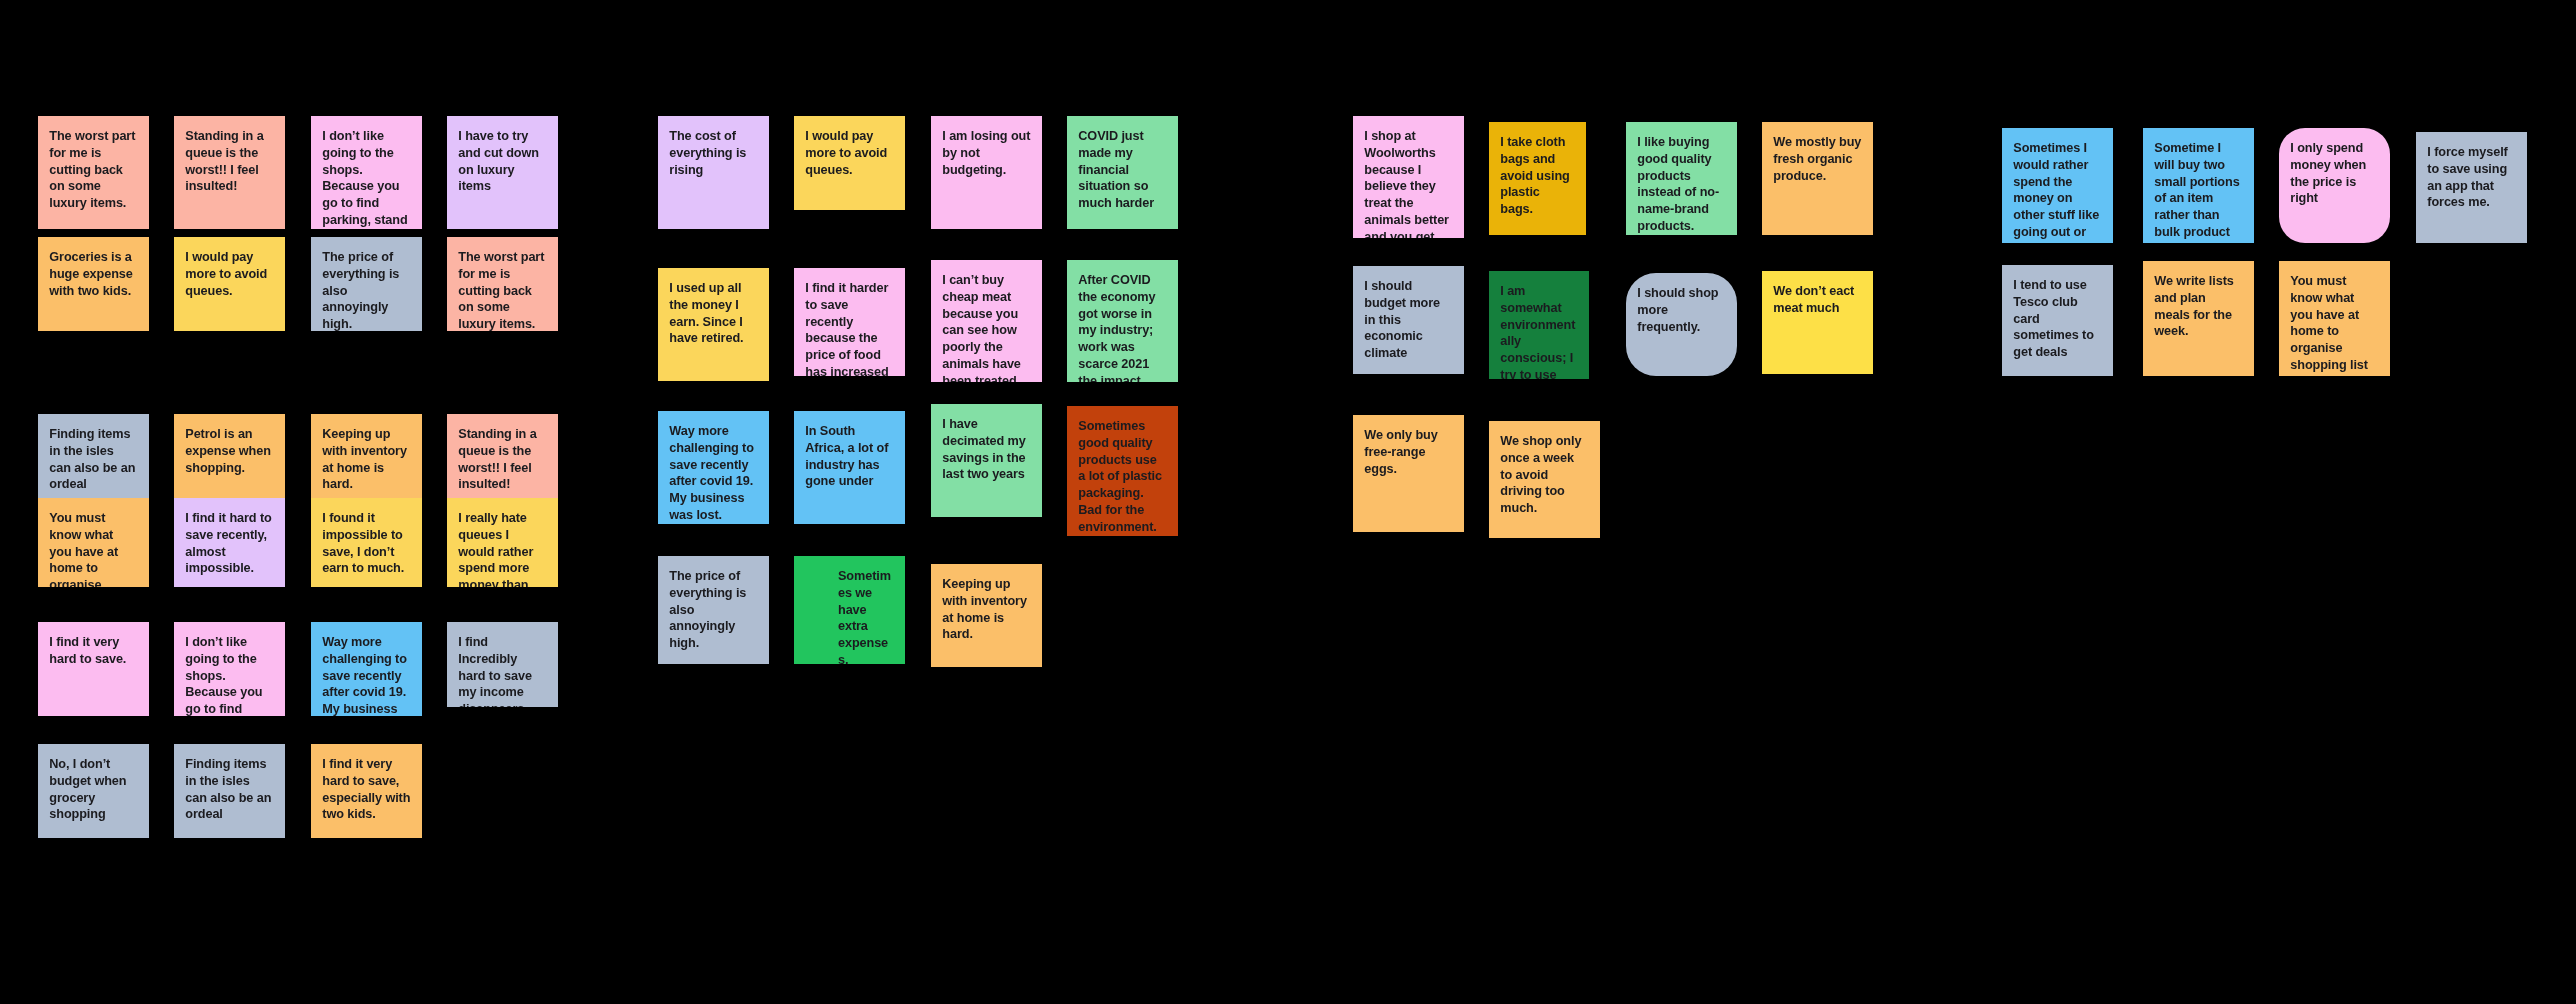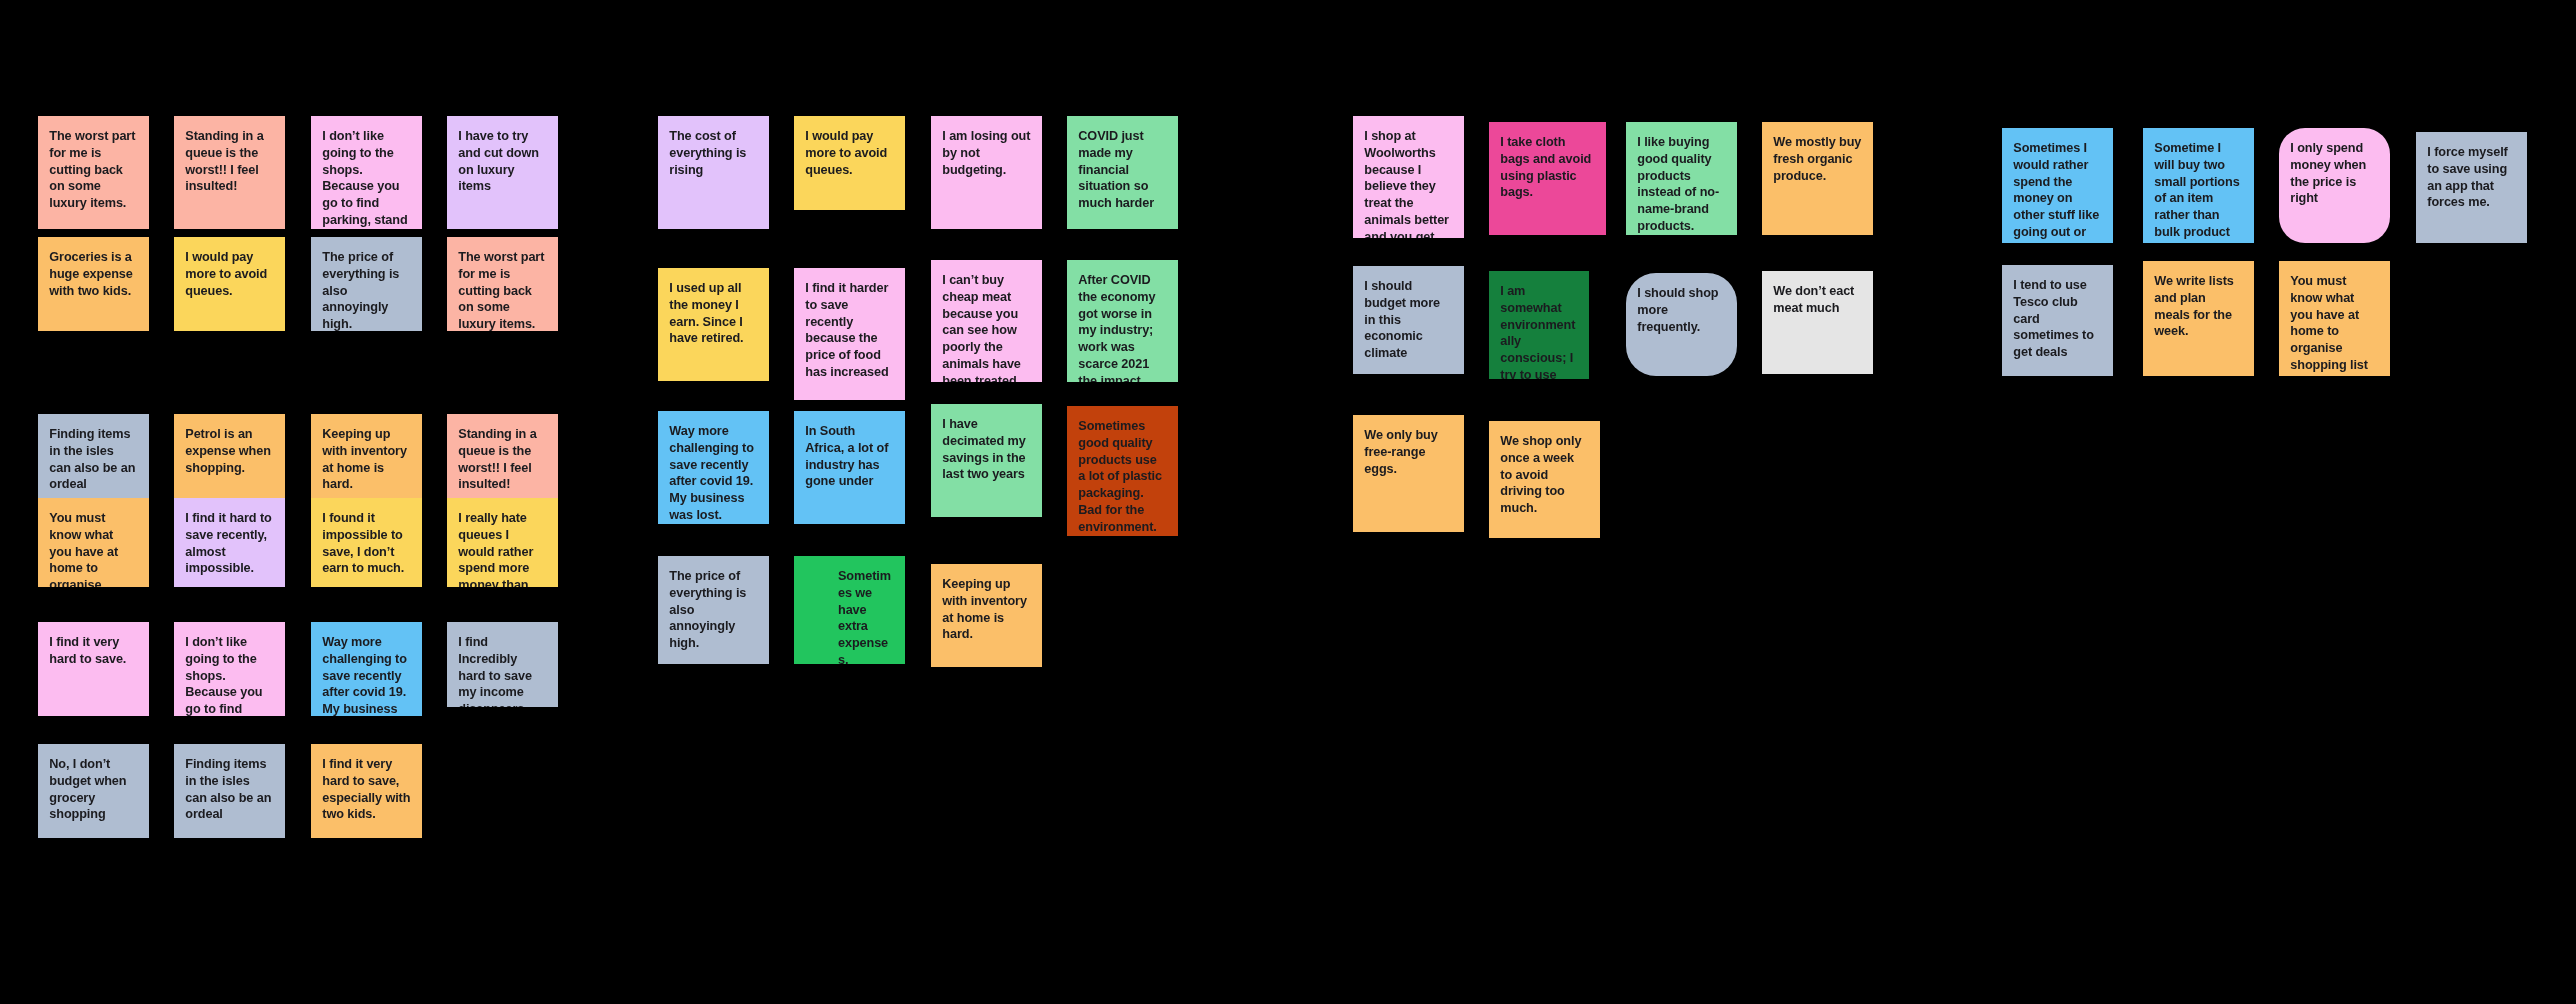--- a/index.html
+++ b/index.html
@@ -124,21 +124,21 @@
       </div>
       <div class="note" style="left: 0px; top: 411px; width: 111px; height: 113px; background: rgb(99, 194, 245);">
         <span class="txt">Way more challenging to save recently after covid 19. My business was lost.</span>
       </div>
       <div class="note" style="left: 0px; top: 556px; width: 111px; height: 108px; background: rgb(175, 189, 209);">
         <span class="txt">The price of everything is also annoyingly high.</span>
       </div>
       <div class="note" style="left: 136px; top: 116px; width: 111px; height: 94px; background: rgb(251, 214, 91);">
         <span class="txt">I would pay more to avoid queues.</span>
       </div>
-      <div class="note" style="left: 136px; top: 268px; width: 111px; height: 132px; background: rgb(252, 188, 240);">
+      <div class="note" style="left: 136px; top: 268px; width: 111px; height: 108px; background: rgb(252, 188, 240);">
         <span class="txt">I find it harder to save recently because the price of food has increased</span>
       </div>
       <div class="note" style="left: 136px; top: 411px; width: 111px; height: 113px; background: rgb(99, 194, 245);">
         <span class="txt">In South Africa, a lot of industry has gone under</span>
       </div>
       <div class="note" style="left: 136px; top: 556px; width: 111px; height: 108px; background: #22c55e; padding-left: 44px;">
         <span class="txt">Sometimes we have extra expenses, dinners and event and snacks.</span>
       </div>
       <div class="note" style="left: 273px; top: 116px; width: 111px; height: 113px; background: rgb(252, 188, 240);">
         <span class="txt">I am losing out by not budgeting.</span>
@@ -165,39 +165,39 @@
     <div class="cluster" style="left: 1353px;">
       <div class="note" style="left: 0px; top: 116px; width: 111px; height: 122px; background: rgb(252, 188, 240);">
         <span class="txt">I shop at Woolworths because I believe they treat the animals better and you get good quality meat</span>
       </div>
       <div class="note" style="left: 0px; top: 266px; width: 111px; height: 108px; background: rgb(175, 189, 209);">
         <span class="txt">I should budget more in this economic climate</span>
       </div>
       <div class="note" style="left: 0px; top: 415px; width: 111px; height: 117px; background: rgb(251, 191, 105);">
         <span class="txt">We only buy free-range eggs.</span>
       </div>
-      <div class="note" style="left: 136px; top: 122px; width: 117px; height: 113px; background: #ec4899;">
+      <div class="note" style="left: 136px; top: 122px; width: 97px; height: 113px; background: #eab308;">
         <span class="txt">I take cloth bags and avoid using plastic bags.</span>
       </div>
       <div class="note" style="left: 136px; top: 271px; width: 100px; height: 108px; background: #15803d;">
         <span class="txt">I am somewhat environmentally conscious; I try to use my own bags.</span>
       </div>
       <div class="note" style="left: 136px; top: 421px; width: 111px; height: 117px; background: rgb(251, 191, 105);">
         <span class="txt">We shop only once a week to avoid driving too much.</span>
       </div>
       <div class="note" style="left: 273px; top: 122px; width: 111px; height: 113px; background: rgb(131, 223, 165);">
         <span class="txt">I like buying good quality products instead of no-name-brand products.</span>
       </div>
       <div class="note" style="left: 273px; top: 273px; width: 111px; height: 103px; background: rgb(175, 189, 209); border-radius: 30px;">
         <span class="txt">I should shop more frequently.</span>
       </div>
       <div class="note" style="left: 409px; top: 122px; width: 111px; height: 113px; background: rgb(251, 191, 105);">
         <span class="txt">We mostly buy fresh organic produce.</span>
       </div>
-      <div class="note" style="left: 409px; top: 271px; width: 111px; height: 103px; background: #e5e5e5;">
+      <div class="note" style="left: 409px; top: 271px; width: 111px; height: 103px; background: #fde047;">
         <span class="txt">We don’t eact meat much</span>
       </div>
     </div>
     <div class="cluster" style="left: 2002px;">
       <div class="note" style="left: 0px; top: 128px; width: 111px; height: 115px; background: rgb(99, 194, 245);">
         <span class="txt">Sometimes I would rather spend the money on other stuff like going out or takeout</span>
       </div>
       <div class="note" style="left: 0px; top: 265px; width: 111px; height: 111px; background: rgb(175, 189, 209);">
         <span class="txt">I tend to use Tesco club card sometimes to get deals</span>
       </div>

